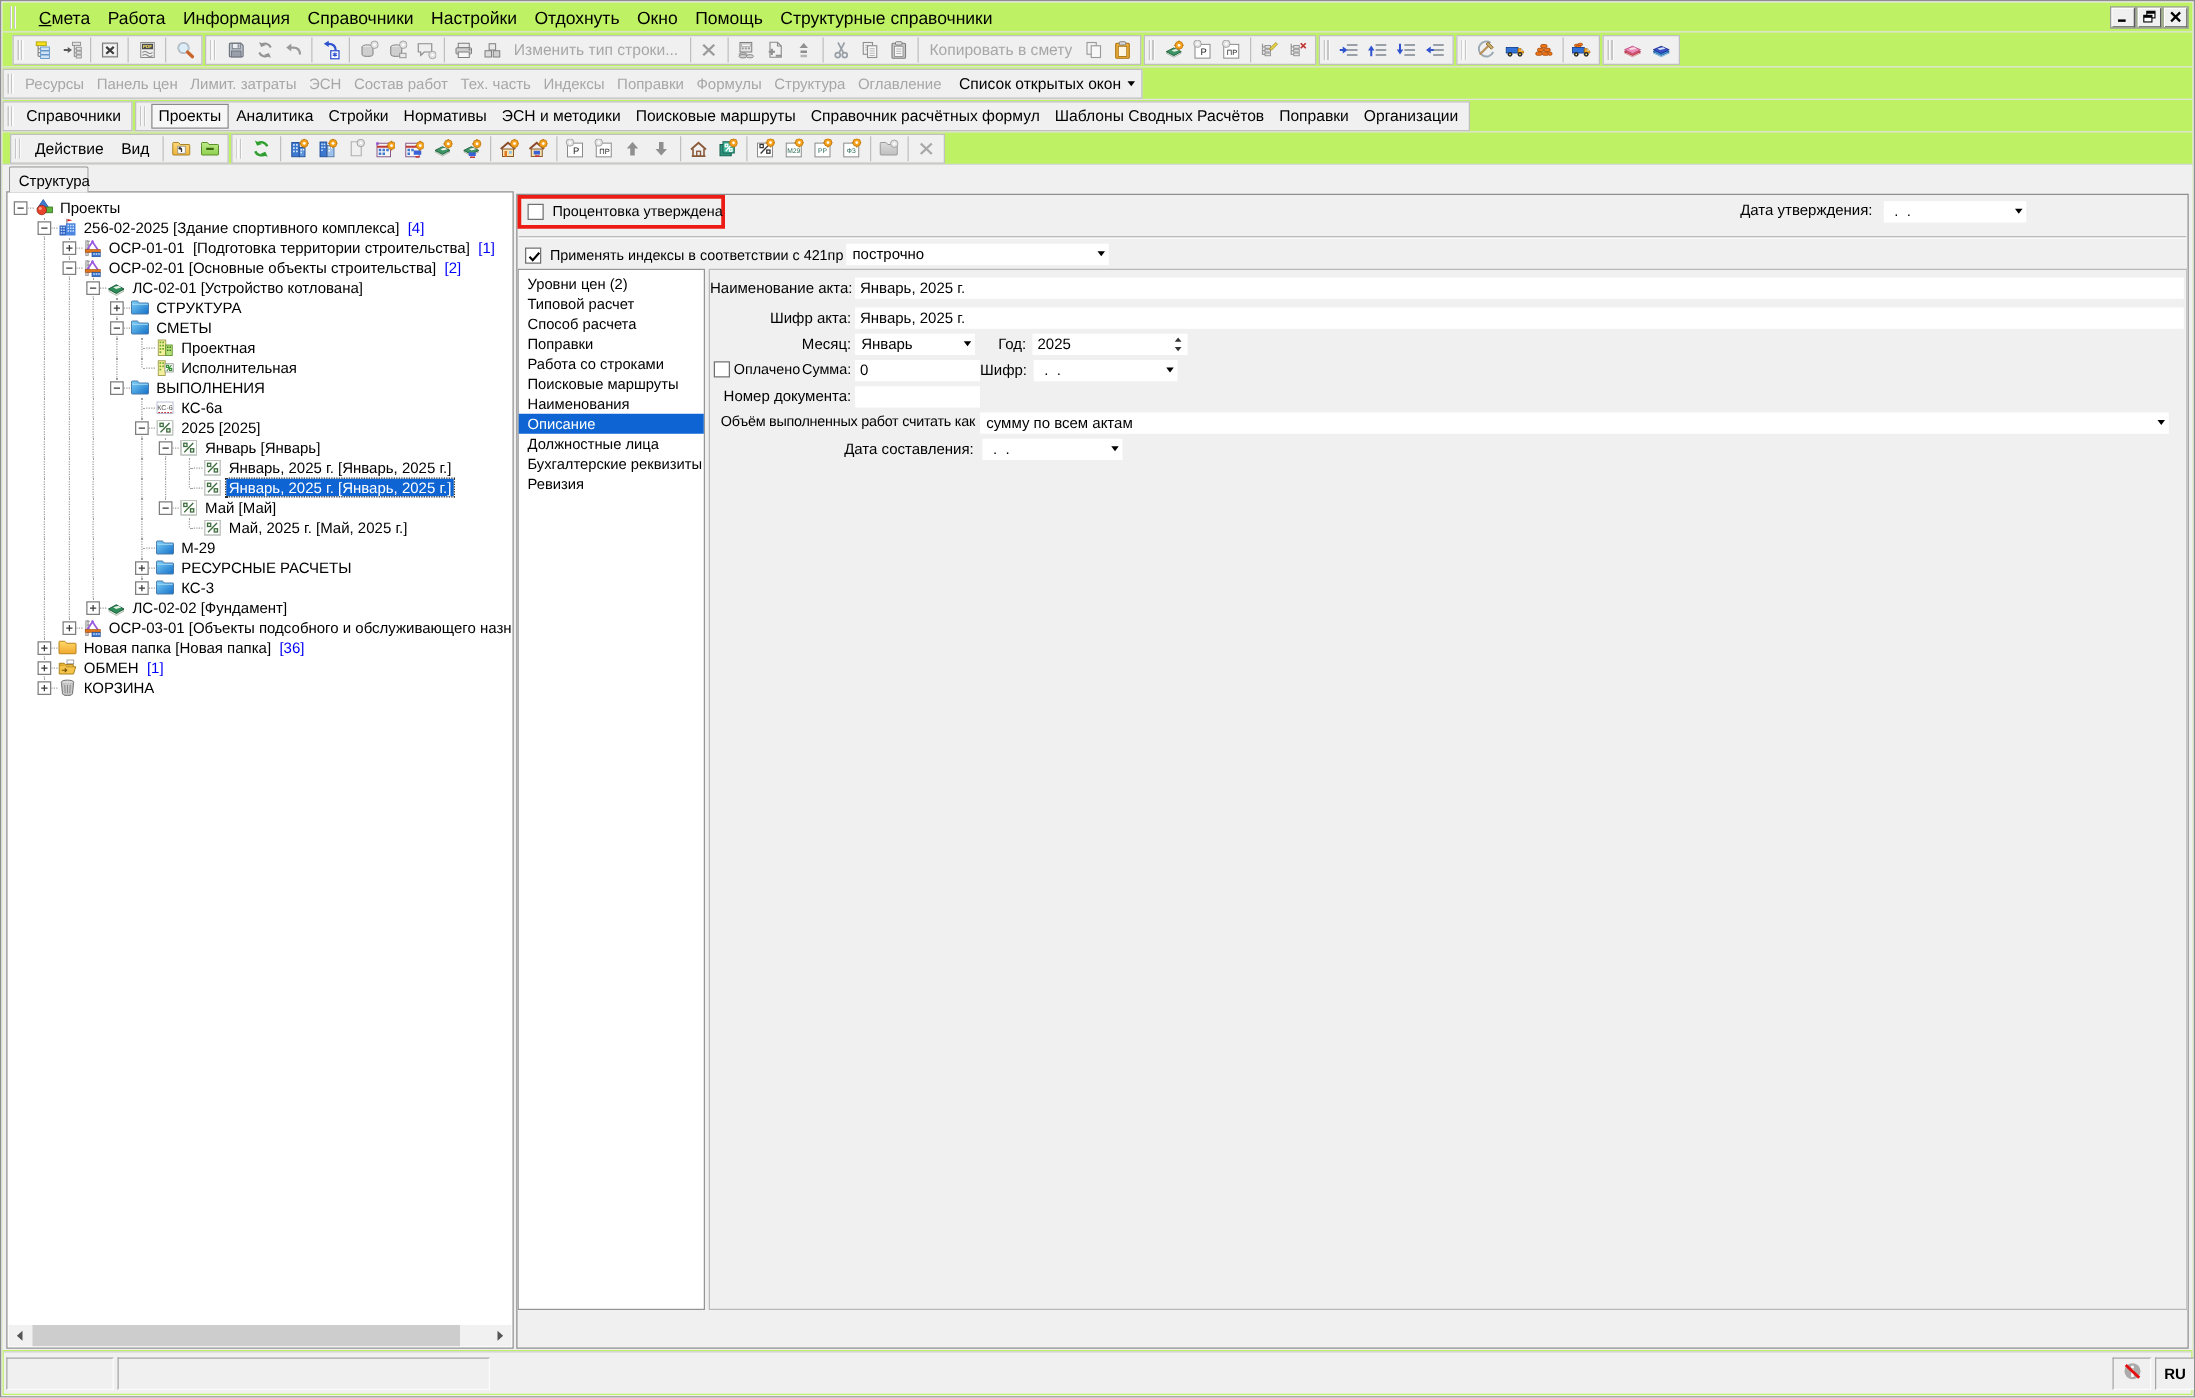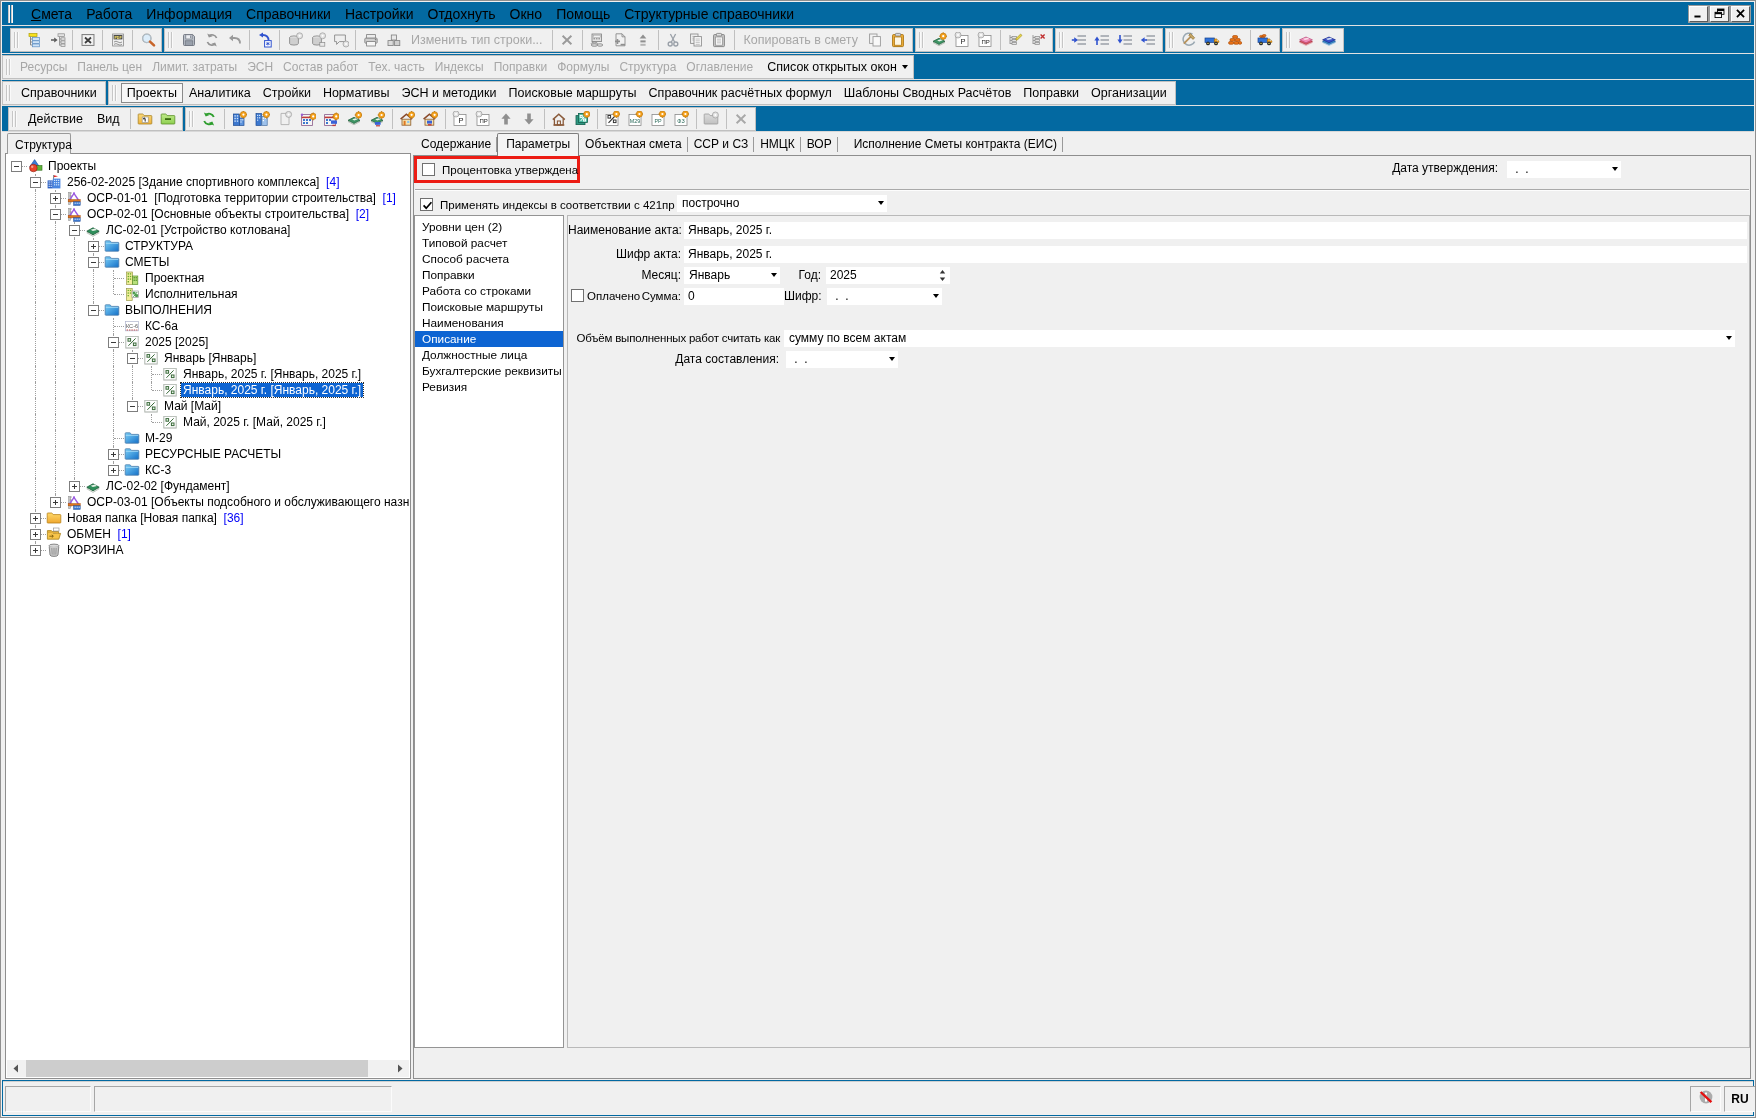--- a/index.html
+++ b/index.html
@@ -1,19 +1,19 @@
 <!DOCTYPE html>
 <html><head>
 <meta charset="utf-8">
 <style>
   html,body{margin:0;padding:0;background:#d4d4d4;}
   *{box-sizing:border-box;}
   .win{position:relative;width:1756px;height:1118px;background:#f0f0f0;border:1px solid #8f8f8f;
        font-family:"Liberation Sans",sans-serif;color:#000;overflow:hidden;}
-  .inner{position:absolute;inset:1px;background:#0369a1;text-decoration:underline;}
+  .inner{position:absolute;inset:1px;background:#bef264;text-decoration:underline;}
 
   
   .menubar{position:absolute;left:0;top:0;right:0;height:24px;display:flex;align-items:center;border-bottom:1px solid #e2e2e2;}
   .grip{width:7px;height:18px;margin:0 1px 0 4px;
         background:linear-gradient(90deg,#c6c6c6 0 1px,#fafafa 1px 2px,transparent 2px 3px,#c6c6c6 3px 4px,#fafafa 4px 5px,transparent 5px);}
   .mitem{padding:3px 7px;font-size:14px;white-space:pre;}
   .mitem u{text-decoration:underline;}
   .wctrls{margin-left:auto;display:flex;gap:2px;padding-right:4px;}
   .wbtn{width:19px;height:16px;background:#f0f0f0;border:1px solid;border-color:#fff #5a5a5a #5a5a5a #fff;
         outline:1px solid #9a9a9a;display:flex;align-items:center;justify-content:center;}
@@ -1266,29 +1266,20 @@
           <div class="hthumb"></div>
           <div class="harrow" style="margin-left:auto">
             <svg width="7" height="9" viewBox="0 0 7 9">
                 <path d="M1 0.5 L5.5 4.5 1 8.5 Z" fill="#555"></path>
               </svg>
           </div>
         </div>
       </div>
 
       <div class="rightpane">
-        <div class="rtabs" id="rtabs">
-            <div class="rtab">Содержание</div>
-            <div class="rtab active">Параметры</div>
-            <div class="rtab">Объектная смета</div>
-            <div class="rtab">ССР и СЗ</div>
-            <div class="rtab">НМЦК</div>
-            <div class="rtab">ВОР</div>
-            <div class="rtab">Исполнение Сметы контракта (ЕИС)</div>
-          </div>
         <div class="rbody">
 
           <div class="annot">
             <span class="cb" style="margin-left:5px"></span>
             <span class="cblabel">Процентовка утверждена</span>
           </div>
 
           <div class="apprdate" style="right:252px;width:200px;text-align:right">Дата утверждения:</div>
           <div class="combo" style="left:1093px;top:5px;width:114px">
             <span> .  .</span>
@@ -1354,20 +1345,24 @@
               <span class="cb" style="position:absolute;left:3px;top:1px"></span>
               <label class="flabel" style="left:19px;text-align:left;font-size:11.5px">Оплачено</label>
               <label class="flabel" style="left:70px;width:43px;font-size:11.5px">Сумма:</label>
               <div class="ffield" style="left:116px;width:100px">0</div>
               <label class="flabel" style="left:216px;width:37px">Шифр:</label>
               <div class="combo" style="left:259px;top:0;width:115px">
                 <span> .  .</span>
                 <span class="dd"></span>
               </div>
             </div>
+            <div class="frow" style="top:93px">
+              <label class="flabel" style="left:0;width:113px">Номер документа:</label>
+              <div class="ffield" style="left:116px;width:100px"></div>
+            </div>
             <div class="frow" style="top:114px">
               <label class="flabel" style="left:0;width:212px;font-size:11.5px;letter-spacing:-0.2px">Объём выполненных работ считать как</label>
               <div class="combo" style="left:216px;top:0;right:14px">
                 <span>сумму по всем актам</span>
                 <span class="dd"></span>
               </div>
             </div>
             <div class="frow" style="top:135px">
               <label class="flabel" style="left:0;width:211px">Дата составления:</label>
               <div class="combo" style="left:218px;top:0;width:112px">

